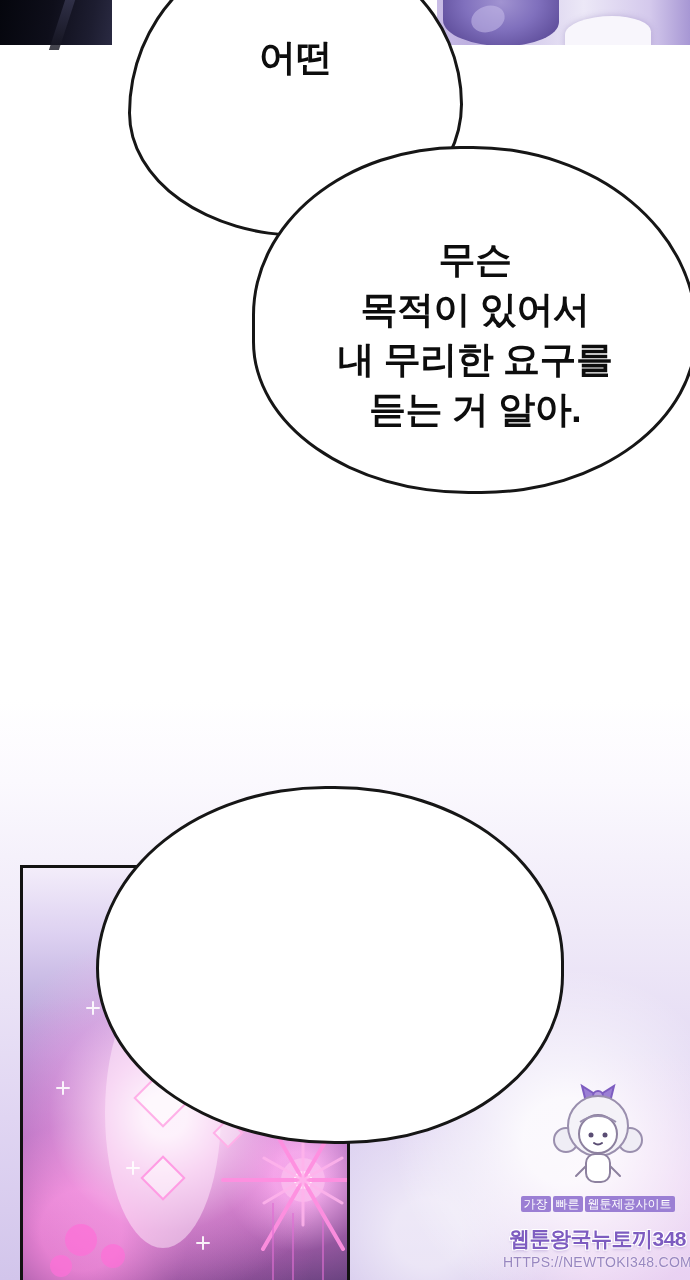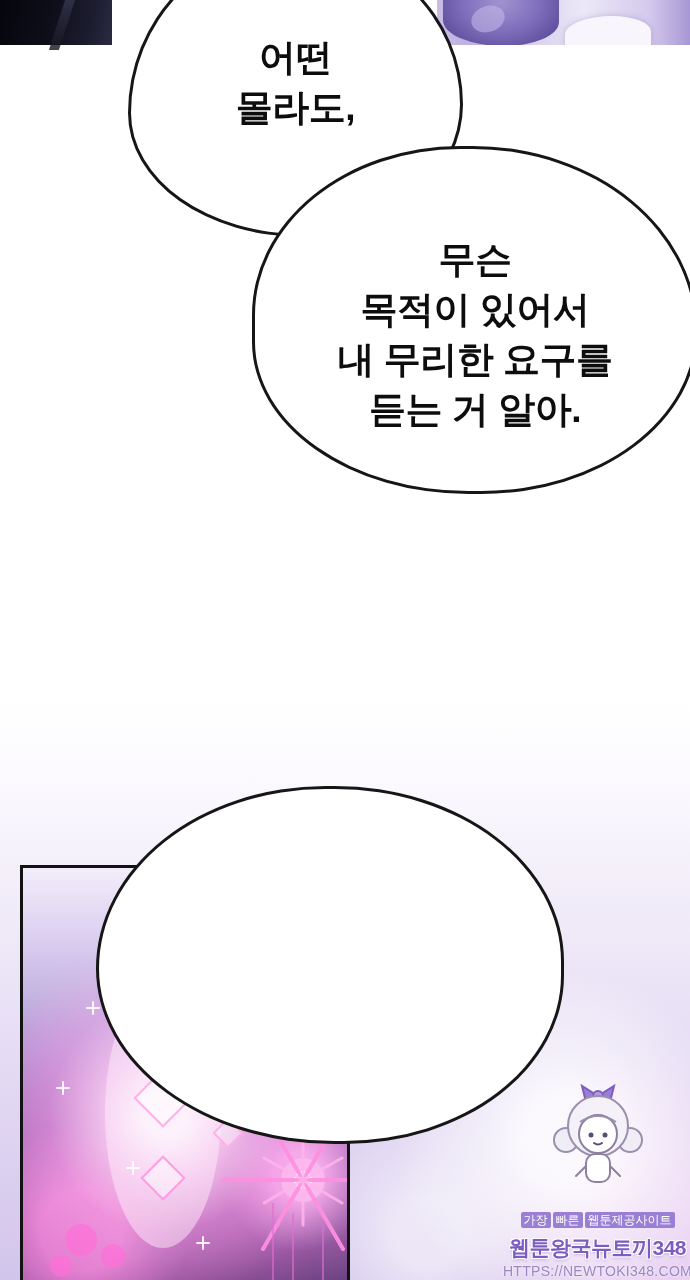--- a/index.html
+++ b/index.html
@@ -78,27 +78,27 @@
     font-size:37px;line-height:50px;font-weight:600;color:#0d0d0d;letter-spacing:-0.5px;
   }
   .bt1{top:88px;}
   .bt2{top:86px;}
   .bt3{top:72px;}
   
   .watermark{
     position:absolute;left:505px;top:1082px;width:185px;z-index:3;
     display:flex;flex-direction:column;align-items:center;text-align:center;
   }
-  .tagline{margin-top:18px;display:flex;gap:2px;justify-content:center;}
+  .tagline{margin-top:2px;display:flex;gap:2px;justify-content:center;}
   .tag-chip{
     background:#9b7fd4;color:#fff;font-size:12px;line-height:16px;
     padding:0 3px;border-radius:2px;white-space:nowrap;
   }
   .site-name{
-    margin-top:6px;font-size:21px;font-weight:bold;color:#7d5cc0;letter-spacing:-0.5px;
+    margin-top:13px;font-size:21px;font-weight:bold;color:#7d5cc0;letter-spacing:-0.5px;
     text-shadow:-1px -1px 0 #fff,1px -1px 0 #fff,-1px 1px 0 #fff,1px 1px 0 #fff,0 2px 3px rgba(120,90,180,.35);
     white-space:nowrap;
   }
   .site-url{
     margin-top:1px;font-size:14px;color:#9887c0;letter-spacing:.3px;
     text-shadow:0 0 2px #fff;white-space:nowrap;
   }
 </style>
 </head>
 <body>
@@ -168,21 +168,20 @@
         <path d="M244 220 L256 220 M250 214 L250 226"></path>
         <path d="M174 375 L186 375 M180 369 L180 381"></path>
         <path d="M294 120 L306 120 M300 114 L300 126"></path>
       </g>
     </svg>
   </div>
 
   <div class="bubble bubble1">
     <div class="bubble-text bt1">
       <div>어떤</div>
-      <div>몰라도,</div>
     </div>
   </div>
 
   <div class="bubble bubble2">
     <div class="bubble-text bt2">
       <div>무슨</div>
       <div>목적이 있어서</div>
       <div>내 무리한 요구를</div>
       <div>듣는 거 알아.</div>
     </div>

